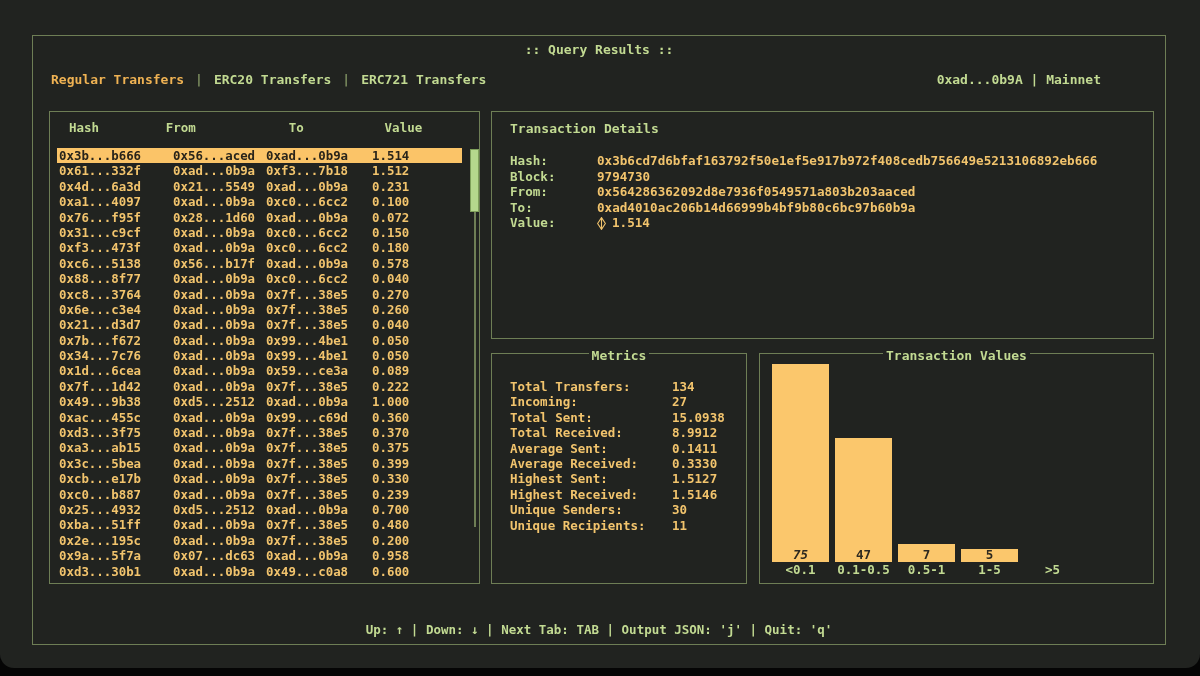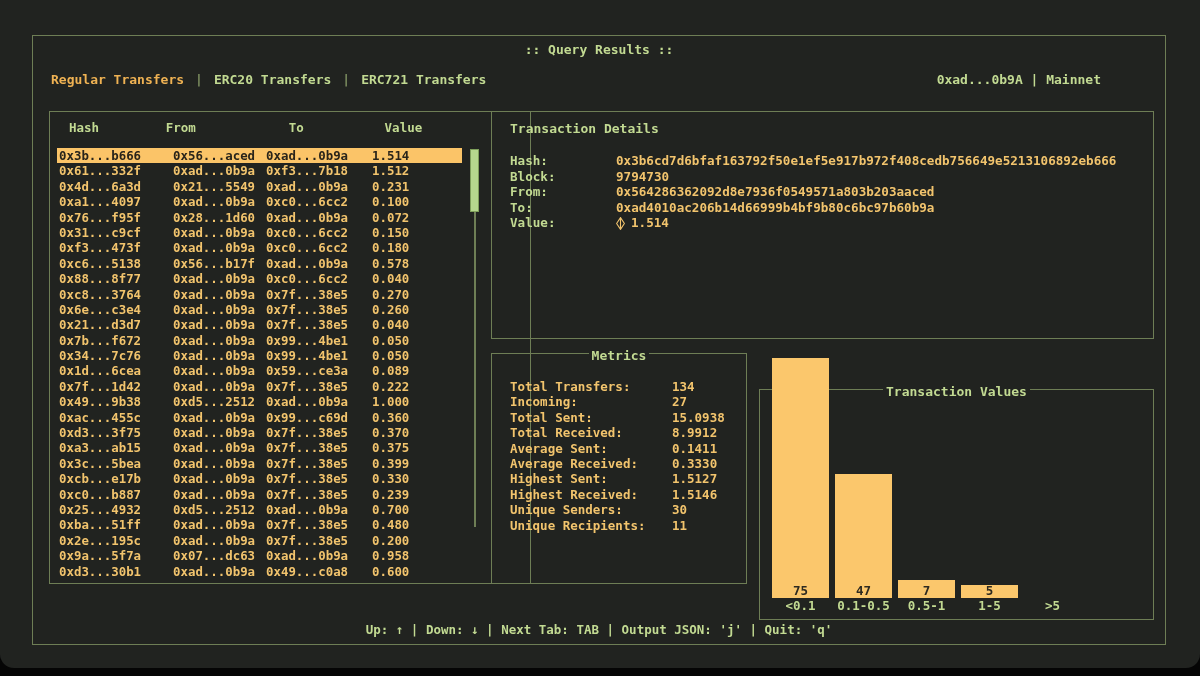--- a/index.html
+++ b/index.html
@@ -11,43 +11,43 @@
   }
   .frame { position:absolute; left:32px; top:35px; width:1134px; height:610px; border:1px solid var(--border); }
   .app-title { position:absolute; top:6px; left:0; right:0; text-align:center; color:var(--green); font-size:13px; }
   .tab-bar { position:absolute; top:36px; left:18px; display:flex; gap:11px; font-size:13px; align-items:flex-start; }
   .tab { color:var(--green); cursor:pointer; }
   .tab.active { color:var(--orange); }
   .tab-sep { color:var(--dimgreen); }
   .wallet { position:absolute; top:36px; right:64px; color:var(--green); font-size:13px; }
 
   .panel { position:absolute; border:1px solid var(--border); }
-  .table-panel   { left:16px;  top:75px;  width:482px; height:473px; }
+  .table-panel   { left:16px;  top:75px;  width:431px; height:473px; }
   .details-panel { left:458px; top:75px;  width:663px; height:228px; }
   .metrics-panel { left:458px; top:317px; width:256px; height:231px;padding-left:48px; }
-  .chart-panel   { left:726px; top:317px; width:395px; height:231px;margin-top:36px; }
+  .chart-panel   { left:726px; top:317px; width:395px; height:231px; }
 
   .legend { position:absolute; top:-9px; left:0; right:0; text-align:center; }
   .legend span { background:var(--bg); padding:0 3px; color:var(--green); font-size:13px; }
 
   .thead { position:absolute; top:8px; left:7px; width:405px; display:flex; color:var(--green); font-size:12.5px; }
   .c1{width:116px;} .c2{width:93px;} .c3{width:106px;} .c4{width:88px;}
   .thead .c1{padding-left:12px;} .thead .c2{padding-left:2px;} .thead .c3{padding-left:4px;margin-left:36px;} .thead .c4{padding-left:3px;}
   .rows { position:absolute; top:36px; left:7px; width:405px; }
   .trow { display:flex; height:15.4px; line-height:15.4px; font-size:12.4px; color:var(--yellow); cursor:pointer; }
   .trow .c1{padding-left:2px;border-radius:6px;}
   .trow.selected { background:var(--sel); color:#29241a; }
 
   .sb-track { position:absolute; left:424px; top:38px; width:2px; height:377px; background:var(--border); }
   .sb-thumb { position:absolute; left:420px; top:37px; width:9px; height:63px; background:var(--thumb); border:1px solid #7fa05b; cursor:pointer; }
 
   .dtitle { position:absolute; top:9px; left:18px; color:var(--green); font-size:13px; }
   .dfields { position:absolute; top:41px; left:18px; }
   .drow { height:15.6px; line-height:15.6px; font-size:12.6px; display:flex; align-items:center; }
-  .dlabel { color:var(--green); width:106px; }
+  .dlabel { color:var(--green); width:87px; }
   .dvalue { color:var(--yellow); white-space:pre; display:flex; align-items:center; gap:6px; }
 
   .mitems { position:absolute; top:25px; left:18px; width:222px; }
   .mrow { height:15.4px; line-height:15.4px; font-size:12.5px; position:relative; }
   .mlabel { color:var(--yellow); }
   .mvalue { position:absolute; left:162px; top:0; color:var(--yellow); }
 
   .bars { position:absolute; left:9px; top:10px; width:315px; height:198px; display:flex; align-items:flex-end; }
   .slot { width:63px; height:100%; display:flex; align-items:flex-end; justify-content:center; position:relative; }
   .bar  { width:57px; background:var(--bar); position:relative; }
@@ -297,21 +297,21 @@
           <div class="mrow"><span class="mlabel">Highest Received:</span><span class="mvalue">1.5146</span></div>
           <div class="mrow"><span class="mlabel">Unique Senders:</span><span class="mvalue">30</span></div>
           <div class="mrow"><span class="mlabel">Unique Recipients:</span><span class="mvalue">11</span></div>
         </div>
     </div>
 
     <div class="panel chart-panel">
       <div class="legend"><span>Transaction Values</span></div>
       <div class="bars">
           <div class="slot">
-            <div class="bar" style="height: 240px;">
+            <div class="bar" style="height: 198px; font-style: italic;">
               <div class="bar-label">75</div>
             </div>
           </div>
           <div class="slot">
             <div class="bar" style="height: 124px;">
               <div class="bar-label">47</div>
             </div>
           </div>
           <div class="slot">
             <div class="bar" style="height: 18px;">

